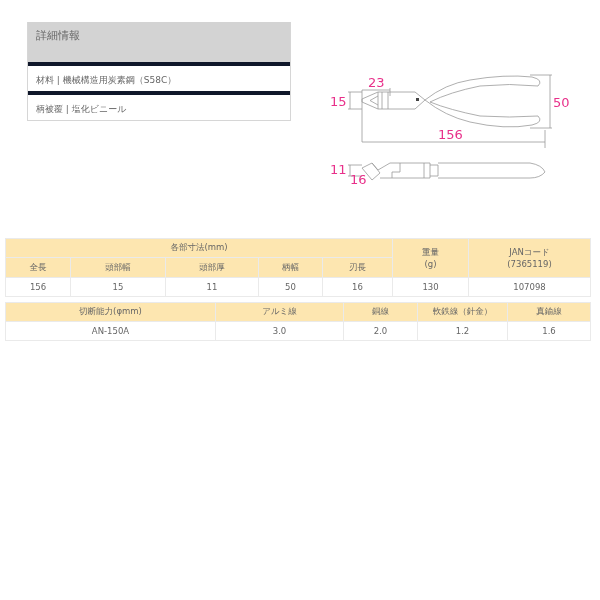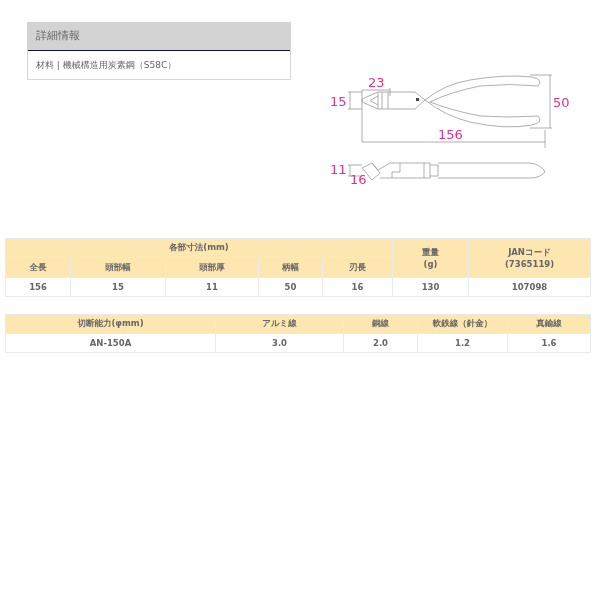--- a/index.html
+++ b/index.html
@@ -5,56 +5,57 @@
   * { box-sizing: border-box; margin: 0; padding: 0; }
   html, body { width: 600px; height: 600px; background: #ffffff; overflow: hidden; }
   body { position: relative; font-family: "DejaVu Sans", "Liberation Sans", sans-serif; color: #555; }
 
   
   .detail-panel {
     position: absolute; left: 27px; top: 22px; width: 264px;
     border: 1px solid #d6d6d6; border-top: none; background: #fff;
   }
   .detail-header {
-    height: 28px; background: #d3d3d3; color: #666;
+    height: 40px; background: #d3d3d3; color: #666;
     font-size: 11px; line-height: 28px; padding-left: 8px;
   }
   .detail-row {
     height: 29px; line-height: 28px; font-size: 9px; color: #666;
-    padding-left: 8px; border-top: 1px solid #0f172a;
+    padding-left: 8px; border-top: 4px solid #0f172a;
     white-space: nowrap;
   }
 
   
   .diagram { position: absolute; left: 320px; top: 70px; width: 260px; height: 120px; }
   .dim-label { font-family: "DejaVu Sans", sans-serif; fill: #e8308a; font-size: 13px; }
 
   
   table.spec { position: absolute; left: 5px; border-collapse: collapse; table-layout: fixed; }
   table.spec td, table.spec th {
-    border: 1px solid #eaeaea; text-align: center; font-weight: bold;
+    border: 1px solid #eaeaea; text-align: center; font-weight: normal;
     font-size: 8.5px; color: #666; white-space: nowrap; overflow: hidden;
   }
   table.spec th { background: #fde6b0; }
   table.spec td { background: #fff; }
   #table-dims { top: 238px; width: 585px; }
   #table-dims th.row1 { height: 19px; }
   #table-dims th.row2 { height: 20px; margin-left: 20px; }
   #table-dims td { height: 19px; }
-  #table-cut { top: 314px; width: 585px; padding-left: 46px; }
+  #table-cut { top: 302px; width: 585px; padding-left: 46px; }
   #table-cut th { height: 19px; }
   #table-cut td { height: 19px; text-align: center; }
   .two-line { line-height: 12px; }
 </style>
 </head>
 <body>
 
 <div class="detail-panel">
   <div class="detail-header">詳細情報</div>
   <div class="detail-row">材料 | 機械構造用炭素鋼（S58C）</div>
+  <div class="detail-row">柄被覆 | 塩化ビニール</div>
 </div>
 
 <svg class="diagram" viewBox="0 0 260 120" width="260" height="120">
   <g stroke="#9a9a9a" stroke-width="0.8" fill="none">
 
     <path d="M42 29 L58 22 L68 22 L68 39 L58 39 L42 32 Z"></path>
     <path d="M50 30.5 L58 26 M50 30.5 L58 35 M58 22 L58 39 M62 22 L62 39"></path>
     <path d="M68 22 L95 22 L105 30 L95 39 L68 39"></path>
     <rect x="96" y="28" width="3" height="3" fill="#444" stroke="none"></rect>
 

